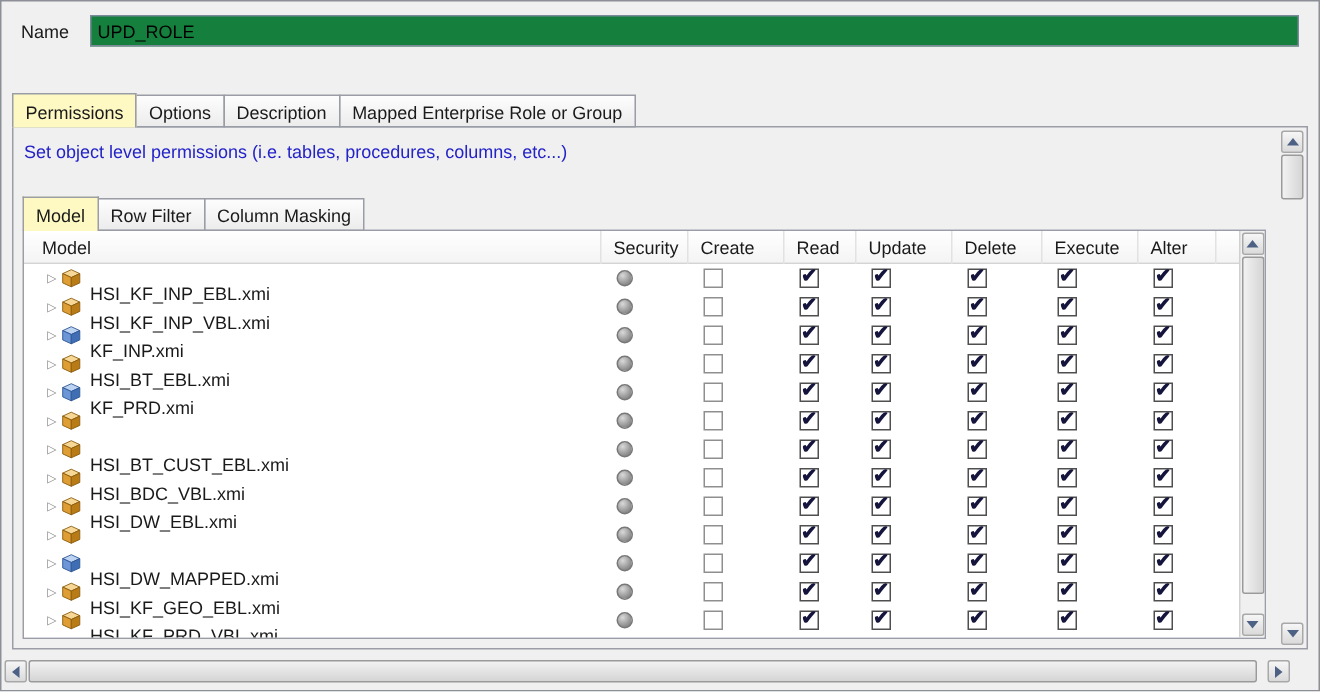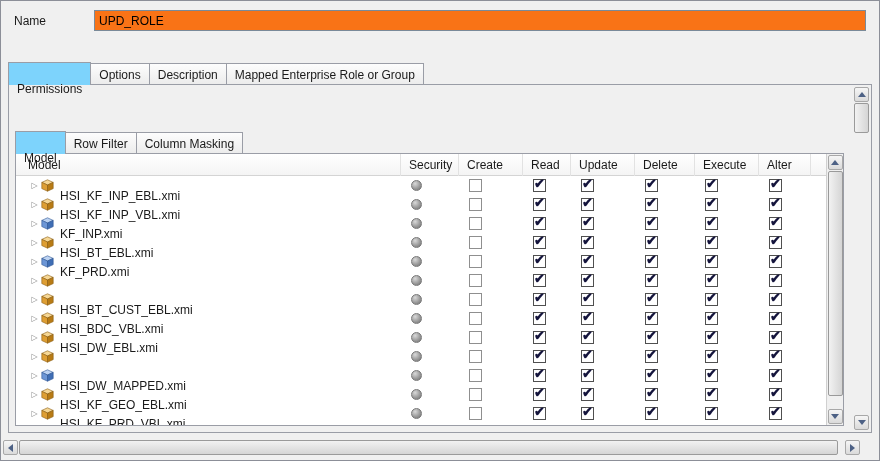--- a/index.html
+++ b/index.html
@@ -12,36 +12,36 @@
   }
   .window {
     position: relative; width: 880px; height: 461px;
     background: #f0f0f0; border: 1px solid #8c8f98; overflow: hidden;
   }
 
   
   .name-row { position: absolute; top: 9px; left: 13px; right: 13px; display: flex; align-items: center; }
   .name-label { margin-right: 14px; }
   .name-input {
-    flex: 1; height: 21px; border: 1px solid #7a8a99; background: #f97316;
-    font-family: "Liberation Sans", sans-serif; font-size: 12px; padding: 0 4px; outline: none; margin-left: 34px;
+    flex: 1; height: 21px; border: 1px solid #7a8a99; background: #15803d;
+    font-family: "Liberation Sans", sans-serif; font-size: 12px; padding: 0 4px; outline: none;
   }
 
   
   .tabbar { display: flex; align-items: flex-end; }
   .main-tabs { position: absolute; top: 61px; left: 7px; z-index: 3; }
   .inner-tabs { position: absolute; top: 46px; left: 6px; z-index: 2; }
   .tab {
     padding: 4px 8px 3px 8px; height: 22px; margin-right: -1px;
     border: 1px solid #9a9da6; background: linear-gradient(#fdfdfd, #ececec);
     white-space: nowrap; cursor: default;
   }
   .tab.active {
-    height: 23px; background: #7dd3fc; border-bottom: none;
-    position: relative; z-index: 4; padding-top: 19px;
+    height: 23px; background: #fef9c3; border-bottom: none;
+    position: relative; z-index: 4; padding-top: 5px;
   }
 
   
   .main-panel {
     position: absolute; top: 83px; left: 7px; right: 7px; bottom: 27px;
     background: #f0f0f0; border: 1px solid #9a9da6;
   }
   .hint { position: absolute; top: 9px; left: 7px; color: #2323c8; }
 
   
@@ -127,20 +127,21 @@
   </div>
 
   <div class="tabbar main-tabs" id="main-tabs">
       <div class="tab active">Permissions</div>
       <div class="tab">Options</div>
       <div class="tab">Description</div>
       <div class="tab">Mapped Enterprise Role or Group</div>
     </div>
 
   <div class="main-panel">
+    <div class="hint">Set object level permissions (i.e. tables, procedures, columns, etc...)</div>
 
     <div class="tabbar inner-tabs" id="inner-tabs">
         <div class="tab active">Model</div>
         <div class="tab">Row Filter</div>
         <div class="tab">Column Masking</div>
       </div>
 
     <div class="table-frame">
       <div class="thead" id="table-header">
           <div class="hcell first" style="width: 385px;">Model</div>

